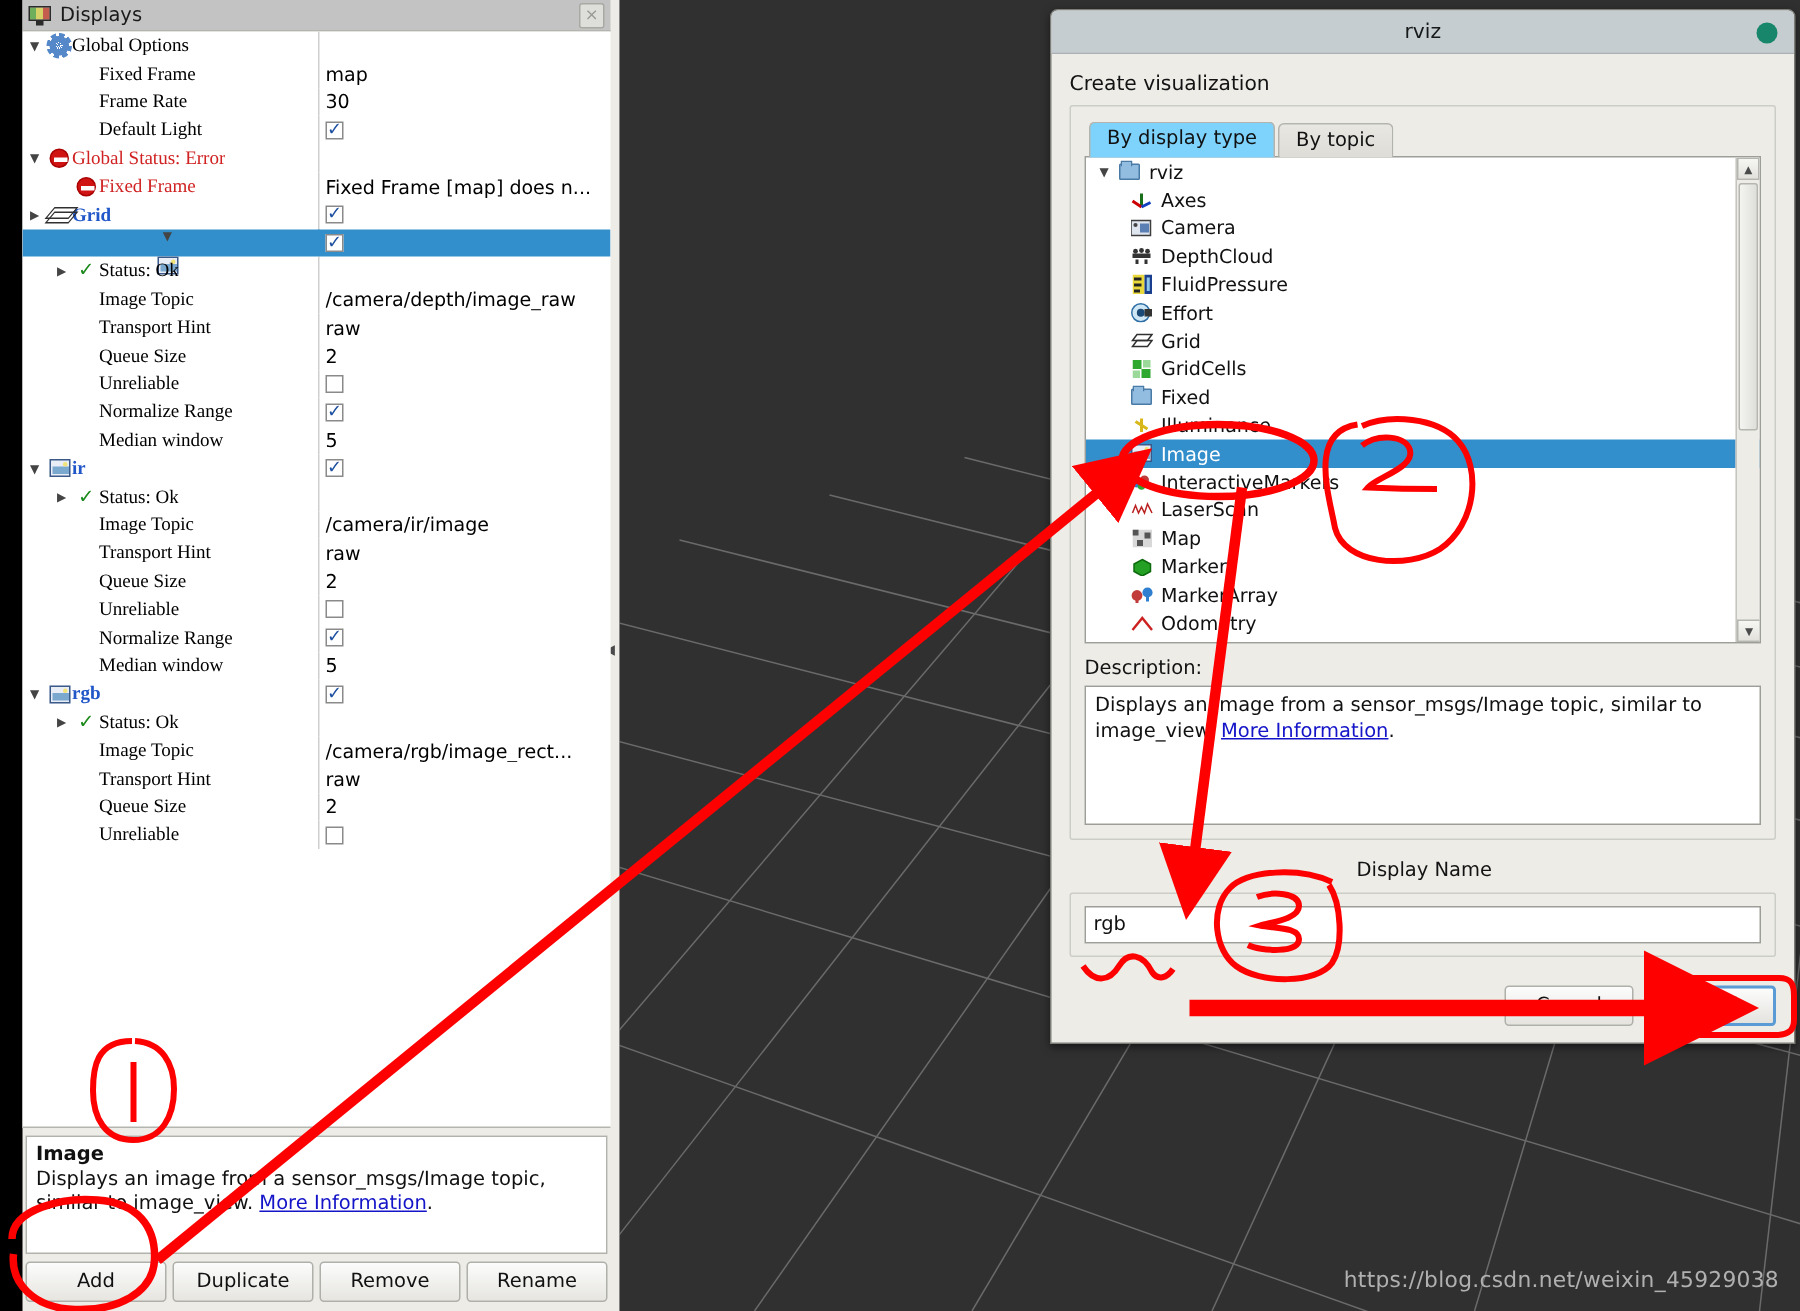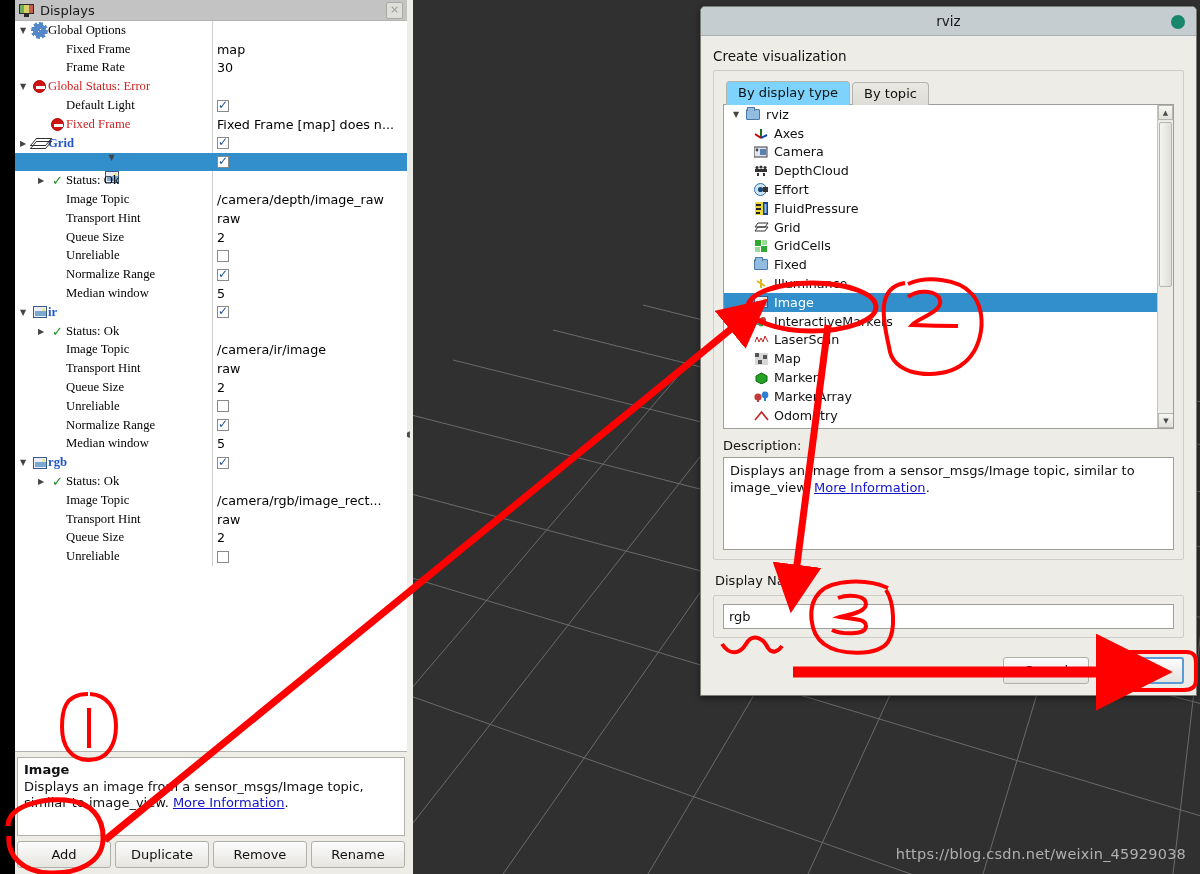--- a/index.html
+++ b/index.html
@@ -190,21 +190,21 @@
      background:linear-gradient(90deg,#f4f4f1,#dededa); border:1px solid #b6b6b1; border-radius:2px; }
   #sb-down { position:absolute; left:0; bottom:0; width:16px; }
 
   #desc-lbl { font-size:13px; color:#131313; margin:9px 0 4px 0; }
   #desc-field {
     background:#fff; border:1px solid #9e9e99; height:93px; padding:4px 6px;
     font-size:13px; line-height:17px; color:#111;
   }
   #desc-field a { color:#1414c8; text-decoration:underline; }
 
-  #dn-lbl { font-size:13px; color:#131313; margin:13px 0 7px 2px; }
+  #dn-lbl { font-size:13px; color:#131313; margin:13px 0 7px 2px;text-align:center; }
   #dn-wrap { border:1px solid #cdcdc8; border-radius:2px; padding:8px 9px; }
   #dn-input {
     width:100%; height:25px; background:#fff; border:1px solid #9e9e99;
     font-size:13px; color:#111; padding:0 5px; font-family:"DejaVu Sans", sans-serif;
   }
   #dlg-buttons {
     position:absolute; right:12px; bottom:11px; display:flex; gap:9px;
   }
   .dbtn {
     min-width:86px; height:27px; border:1px solid #b0b0ab; border-radius:3px;
@@ -288,38 +288,38 @@
         <div class="namecell" style="padding-left:18px">
           <span class="arrow"></span>
           <span class="icoslot"></span>
           <span class="lbl">Frame Rate</span>
         </div>
         <div class="valcell">
           <span class="val">30</span>
         </div>
       </div>
       <div class="trow">
+        <div class="namecell" style="padding-left:18px">
+          <span class="arrow"></span>
+          <span class="icoslot"></span>
+          <span class="lbl">Default Light</span>
+        </div>
+        <div class="valcell">
+          <span class="cbox on"></span>
+        </div>
+      </div>
+      <div class="trow">
         <div class="namecell" style="padding-left:0px">
           <span class="arrow open"></span>
           <span class="icoslot">
             <span class="ic-err"></span>
           </span>
           <span class="lbl red">Global Status: Error</span>
         </div>
         <div class="valcell"></div>
-      </div>
-      <div class="trow">
-        <div class="namecell" style="padding-left:18px">
-          <span class="arrow"></span>
-          <span class="icoslot"></span>
-          <span class="lbl">Default Light</span>
-        </div>
-        <div class="valcell">
-          <span class="cbox on"></span>
-        </div>
       </div>
       <div class="trow">
         <div class="namecell" style="padding-left:18px">
           <span class="arrow"></span>
           <span class="icoslot">
             <span class="ic-err"></span>
           </span>
           <span class="lbl red">Fixed Frame</span>
         </div>
         <div class="valcell">
@@ -637,41 +637,41 @@
                   <circle cx="11" cy="2.5" r="1.6" fill="#333"></circle>
                   <rect x="3" y="8" width="2" height="3" fill="#333"></rect>
                   <rect x="9" y="8" width="2" height="3" fill="#333"></rect>
                 </svg>
               </span>
               <span class="lb">DepthCloud</span>
             </div>
             <div class="lrow">
               <span class="indent"></span>
               <span class="ibox">
-                <svg width="14" height="13">
-                  <circle cx="6.5" cy="6.5" r="6" fill="#cfe6f5" stroke="#2f6fa8"></circle>
-                  <circle cx="6.5" cy="6.5" r="2.6" fill="#1b4a77"></circle>
-                  <rect x="9" y="4" width="5" height="5" fill="#333"></rect>
-                </svg>
-              </span>
-              <span class="lb">Effort</span>
-            </div>
-            <div class="lrow">
-              <span class="indent"></span>
-              <span class="ibox">
                 <svg width="13" height="13">
                   <rect x="0" y="0" width="8" height="13" fill="#e8d83c"></rect>
                   <rect x="1" y="2" width="5" height="2" fill="#222"></rect>
                   <rect x="1" y="6" width="5" height="2" fill="#222"></rect>
                   <rect x="1" y="10" width="4" height="2" fill="#222"></rect>
                   <rect x="8" y="0" width="5" height="13" fill="#1b3f8f"></rect>
                   <rect x="9.5" y="2" width="2" height="9" fill="#8fc7ea"></rect>
                 </svg>
               </span>
               <span class="lb">FluidPressure</span>
+            </div>
+            <div class="lrow">
+              <span class="indent"></span>
+              <span class="ibox">
+                <svg width="14" height="13">
+                  <circle cx="6.5" cy="6.5" r="6" fill="#cfe6f5" stroke="#2f6fa8"></circle>
+                  <circle cx="6.5" cy="6.5" r="2.6" fill="#1b4a77"></circle>
+                  <rect x="9" y="4" width="5" height="5" fill="#333"></rect>
+                </svg>
+              </span>
+              <span class="lb">Effort</span>
             </div>
             <div class="lrow">
               <span class="indent"></span>
               <span class="ibox">
                 <svg width="15" height="11">
                   <g fill="none" stroke="#303030">
                     <path d="M4 1 L14 1 L11 5 L1 5 Z"></path>
                     <path d="M4 5 L14 5 L11 9 L1 9 Z"></path>
                   </g>
                 </svg>

